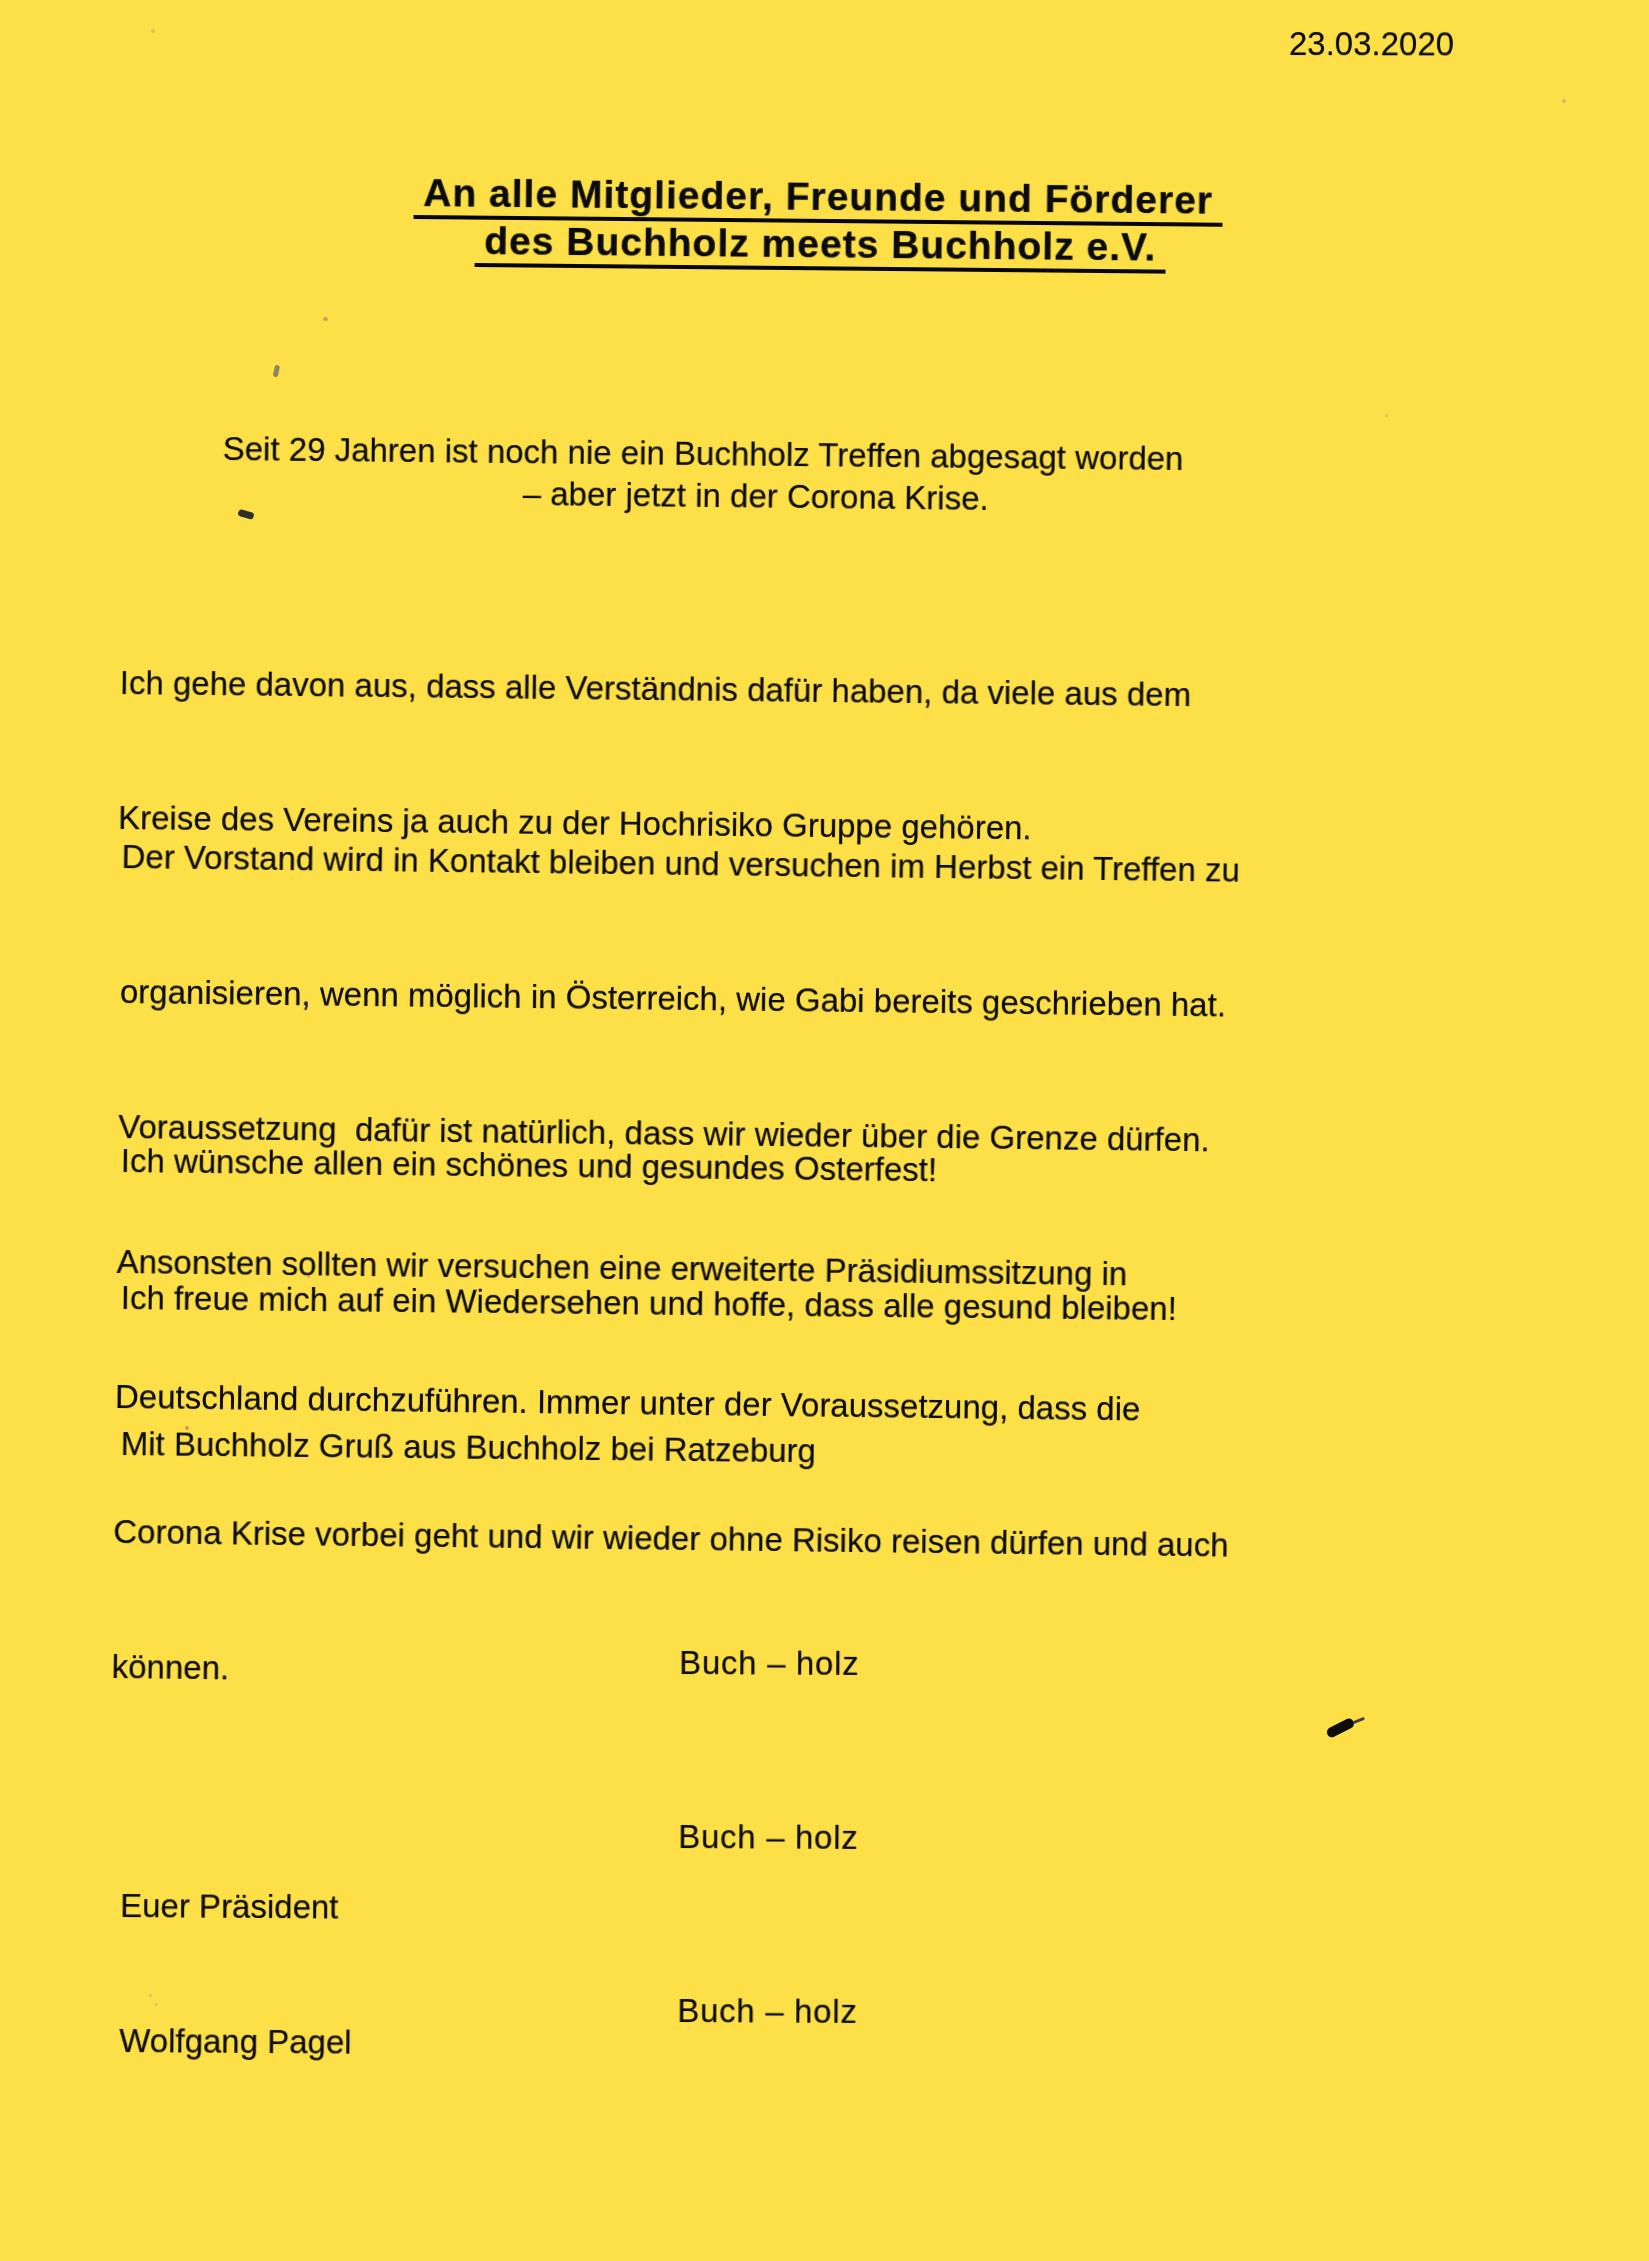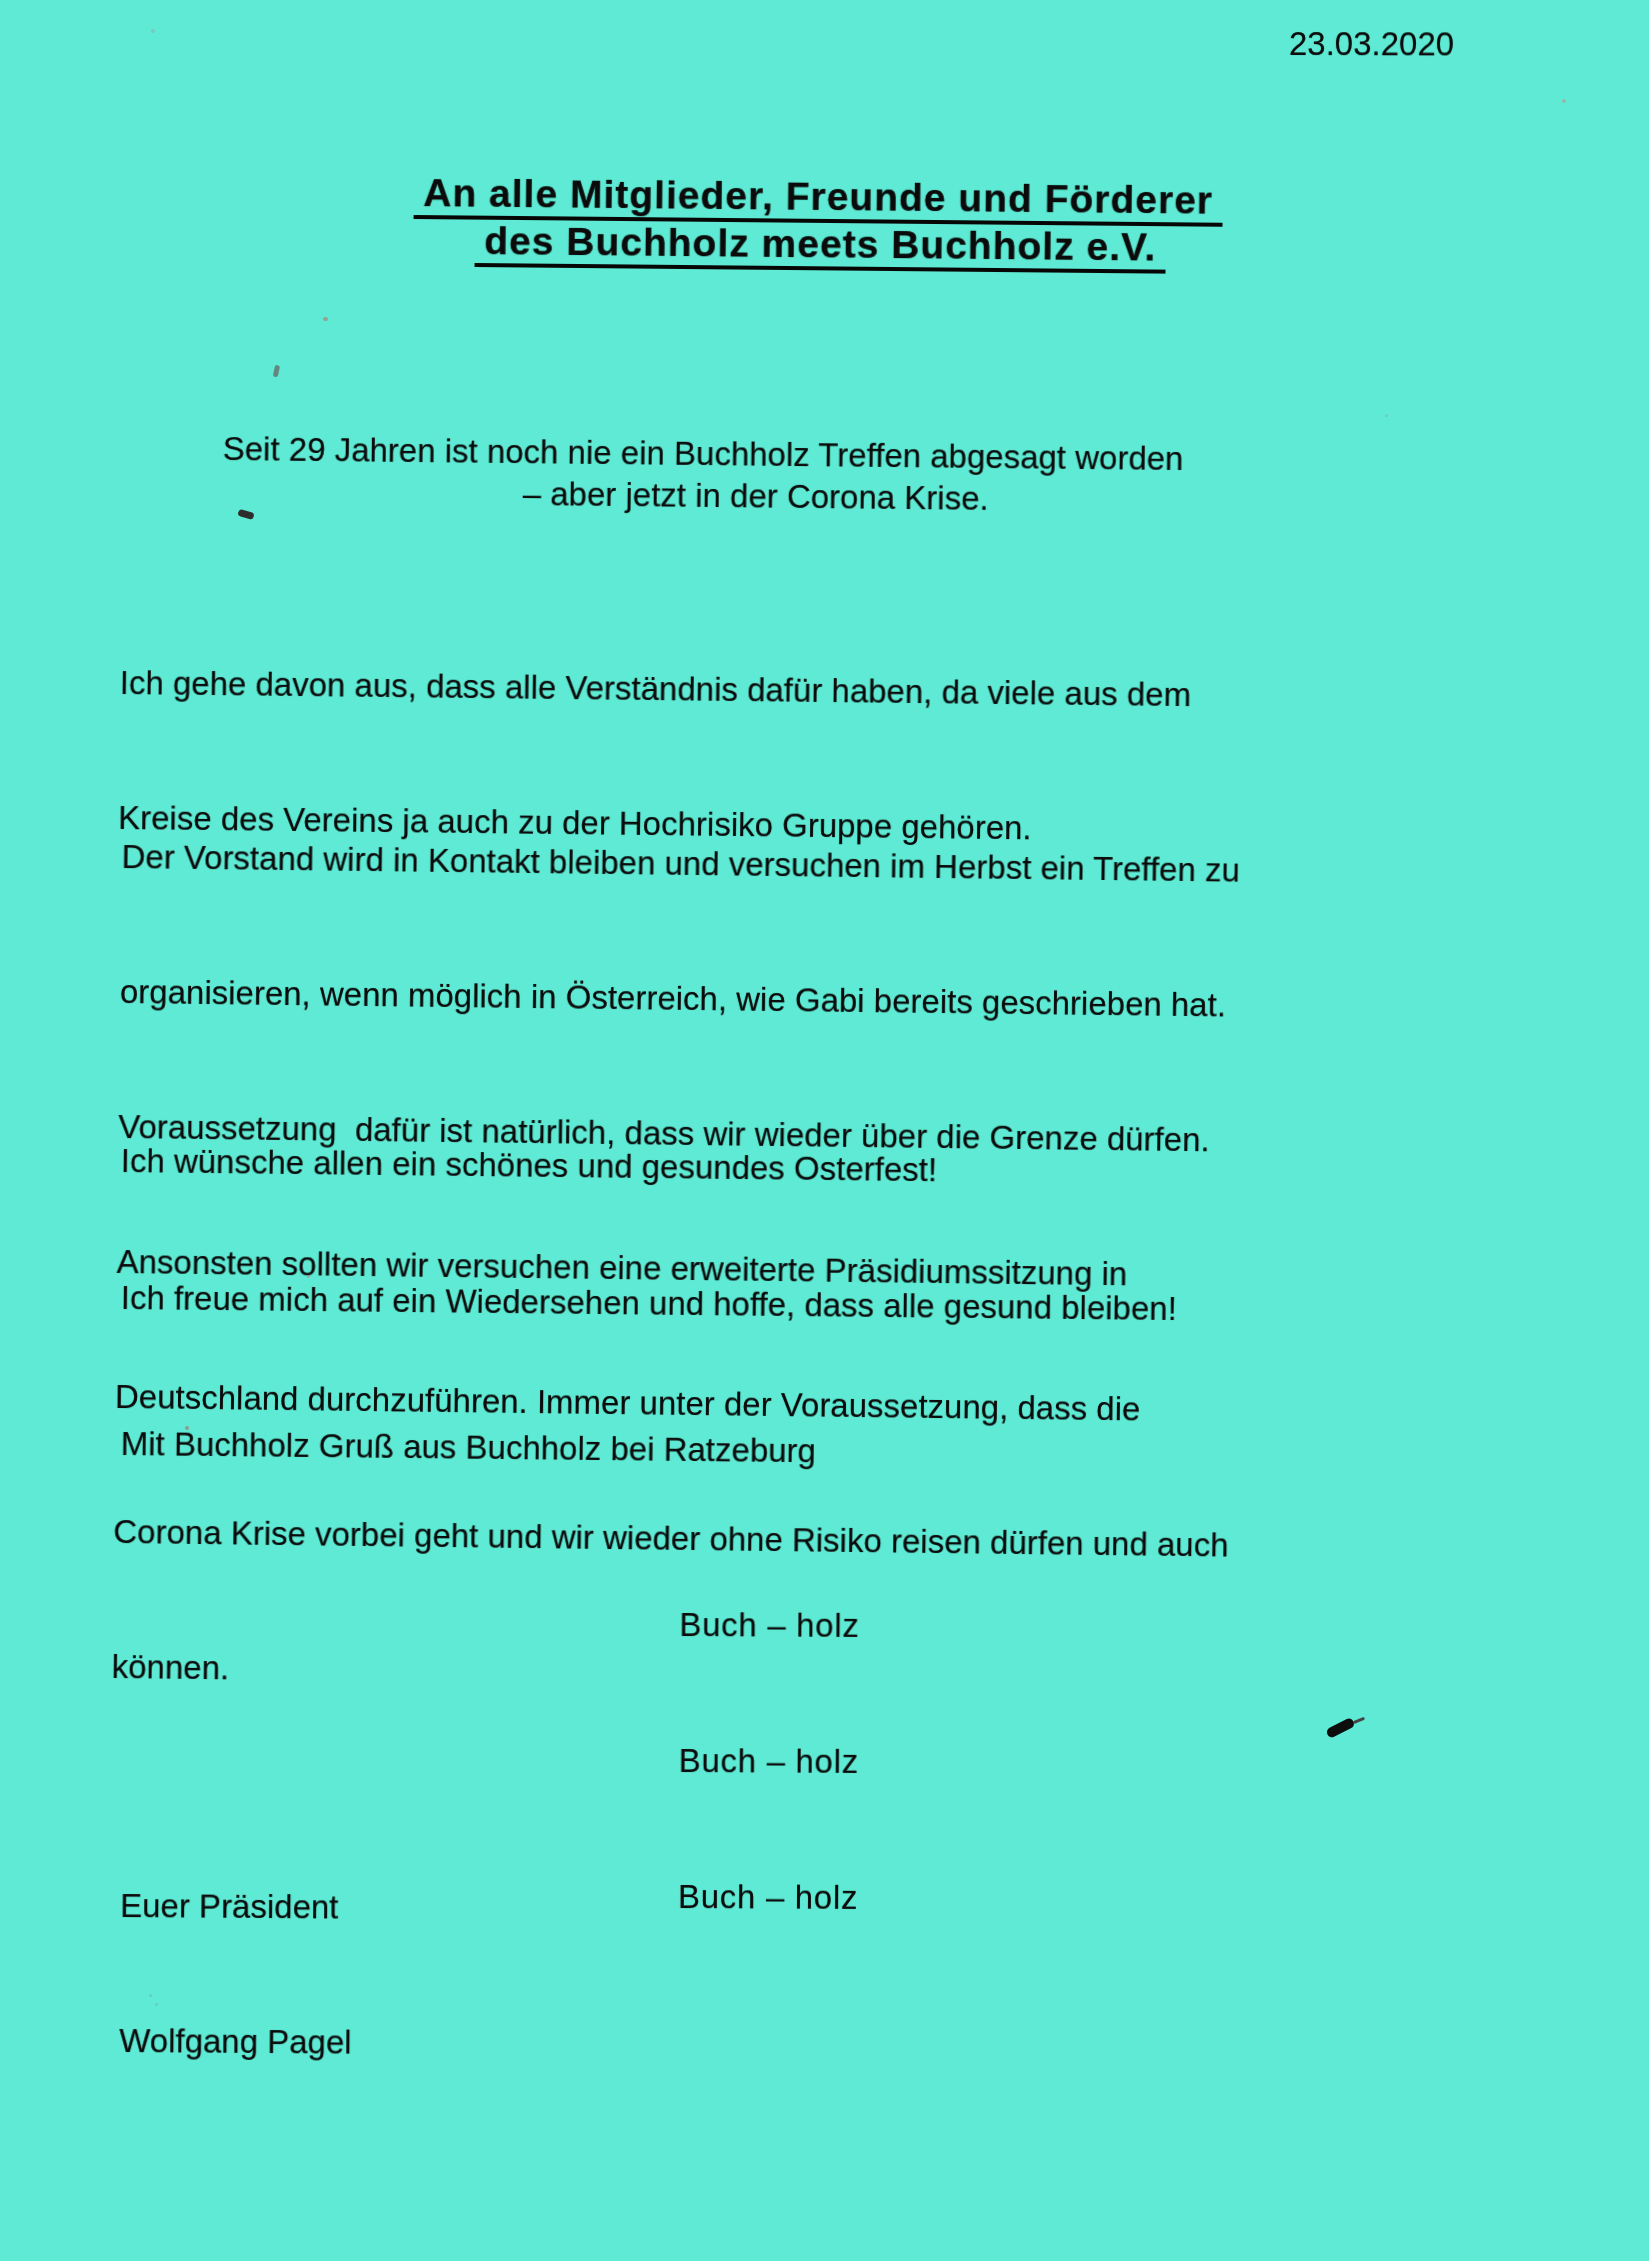--- a/index.html
+++ b/index.html
@@ -1,20 +1,20 @@
 <!DOCTYPE html>
 <html style="font-size:11px"><head>
 <meta charset="utf-8">
 <style>
   * { margin:0; padding:0; box-sizing:border-box; }
   html,body { background:#ffffff; }
   .page {
     position:relative;
     width:1649px; height:2261px;
-    background:#5eead4;
+    background:#fde047;
     overflow:hidden;
     font-family:"Liberation Sans", sans-serif;
     color:#0b0b0b;
   }
   .t {
     position:absolute;
     white-space:pre;
     font-size:33px;
     line-height:45px;
     transform-origin:0 0;
@@ -30,21 +30,21 @@
   .hl1     { left:414px; top:169px; transform:rotate(.55deg); }
   .hl2     { left:475px; top:217px; transform:rotate(.55deg); }
   .intro1  { left:223px; top:426px; transform:rotate(.6deg); }
   .intro2  { left:523px; top:471px; transform:rotate(.6deg); }
   .para1   { left:121px; top:570px;  transform:rotate(.65deg); }
   .para2   { left:123px; top:744px; transform:rotate(.7deg); }
   .wish    { left:121px; top:1138px; transform:rotate(.65deg); }
   .hope    { left:121px; top:1275px; transform:rotate(.6deg); }
   .greet   { left:121px; top:1421px; transform:rotate(.6deg); }
   .chant   { left:680px; top:1512px; transform:rotate(.3deg); letter-spacing:0.7px; }
-  .chant .ln { line-height:46px; }
+  .chant .ln { line-height:46px;margin-top:38px; }
   .signoff { left:121px; top:1793px; transform:rotate(.4deg); }
   
   .art { position:absolute; transform-origin:50% 50%; }
   .dot { border-radius:50%; }
   .a-dot-tl      { left:151px;  top:28.5px;   width:4.1px;  height:4.1px;  background:#9a9a9a; opacity:.4; }
   .a-red-top     { left:1562px; top:99px;  width:4.1px;  height:4.1px;  background:#cc8b8b; opacity:.55; }
   .a-red-mid     { left:323px;  top:317px;  width:4.8px;  height:4.1px;  background:#c46a6a; opacity:.6; }
   .a-apostrophe  { left:274px;  top:365px;  width:4.8px;  height:11.5px; background:#666; border-radius:2.7px; transform:rotate(12deg); opacity:.75; }
   .a-dot-intro   { left:1385px; top:414px;  width:3.4px;  height:3.4px;  background:#999; opacity:.4; }
   .a-dash        { left:238px;  top:511px;  width:16.3px; height:6.8px; background:#2e2e2e; border-radius:3.4px; transform:rotate(16deg); }

